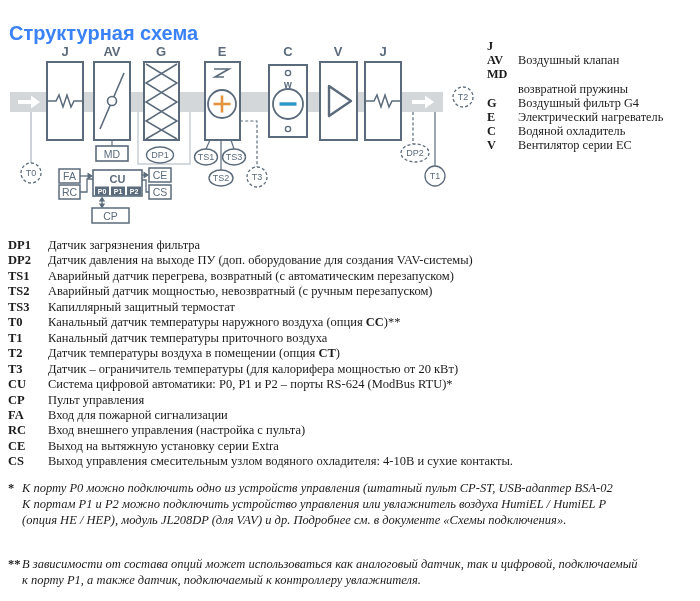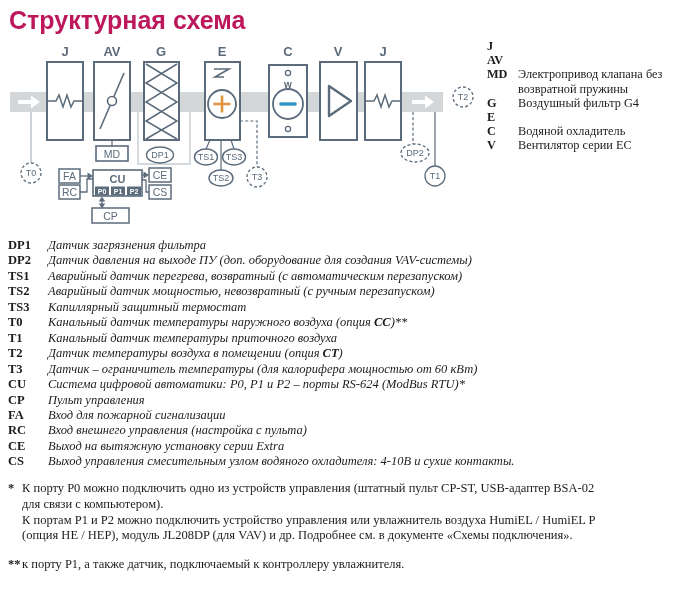--- a/index.html
+++ b/index.html
@@ -1,44 +1,44 @@
 <!DOCTYPE html>
 <html><head>
 <meta charset="utf-8">
 <style>
   html,body{margin:0;padding:0;background:#fff;}
   #screen{position:relative;width:700px;height:601px;background:#fff;overflow:hidden;
           font-family:"Liberation Serif",serif;color:#1c1c1c;}
-  .title{position:absolute;left:9px;top:6px;font-family:"Liberation Sans",sans-serif;
-         font-weight:bold;font-size:25px;color:#be185d;}
+  .title{position:absolute;left:9px;top:22px;font-family:"Liberation Sans",sans-serif;
+         font-weight:bold;font-size:20px;color:#3b82f6;}
   svg.diagram{position:absolute;left:0;top:36px;width:480px;height:200px;}
   svg text{font-family:"Liberation Sans",sans-serif;fill:#5b6b7b;}
   .blbl{font-size:13px;font-weight:bold;}
   .slbl{font-size:9px;}
   .boxtxt{font-size:10.5px;}
   .cutxt{font-size:11px;font-weight:bold;}
   .ptxt{font-size:7px;font-weight:bold;fill:#fff;}
   .wtxt{font-size:10px;font-weight:bold;}
   
   .legend{position:absolute;left:487px;top:39px;width:212px;font-size:12.3px;line-height:14.2px;}
   .lrow{display:flex;}
   .lk{flex:0 0 31px;font-weight:bold;}
   .lt{flex:1;}
   
   .abbr{position:absolute;left:8px;top:238px;width:692px;font-size:12.5px;line-height:15.45px;}
   .arow{display:flex;}
   .ak{flex:0 0 40px;font-weight:bold;}
-  .at{flex:1;white-space:nowrap;font-style:italic;}
+  .at{flex:1;white-space:nowrap;}
   .at b{font-weight:bold;}
   
   .fn{position:absolute;left:8px;width:692px;display:flex;font-size:12.5px;line-height:15.8px;}
   .fn1{top:481px;}
   .fn2{top:557px;}
   .fnm{flex:0 0 14px;font-weight:bold;}
-  .fnt{flex:1;}
+  .fnt{flex:1;font-style:italic;}
 </style>
 </head>
 <body>
 
 <div id="screen">
 
   <div class="title">Структурная схема</div>
 
   <svg class="diagram" viewBox="0 36 480 200">
 
@@ -195,35 +195,36 @@
       </g>
     </g>
   </svg>
 
   <div class="legend">
     <div class="lrow">
         <span class="lk">J</span>
       </div>
     <div class="lrow">
         <span class="lk">AV</span>
+        <span class="lt">Воздушный клапан</span>
       </div>
     <div class="lrow">
         <span class="lk">MD</span>
-        <span class="lt">Электропривод клапана без</span>
       </div>
     <div class="lrow">
         <span class="lk"></span>
         <span class="lt">возвратной пружины</span>
       </div>
     <div class="lrow">
         <span class="lk">G</span>
         <span class="lt">Воздушный фильтр G4</span>
       </div>
     <div class="lrow">
         <span class="lk">E</span>
+        <span class="lt">Электрический нагреватель</span>
       </div>
     <div class="lrow">
         <span class="lk">C</span>
         <span class="lt">Водяной охладитель</span>
       </div>
     <div class="lrow">
         <span class="lk">V</span>
         <span class="lt">Вентилятор серии EC</span>
       </div>
   </div>
@@ -256,21 +257,21 @@
     <div class="arow">
         <span class="ak">T1</span>
         <span class="at"><span>Канальный датчик температуры приточного воздуха</span><b></b><span></span></span>
       </div>
     <div class="arow">
         <span class="ak">T2</span>
         <span class="at"><span>Датчик температуры воздуха в помещении (опция </span><b>CT</b><span>)</span></span>
       </div>
     <div class="arow">
         <span class="ak">T3</span>
-        <span class="at"><span>Датчик – ограничитель температуры (для калорифера мощностью от 60 кВт)</span><b></b><span></span></span>
+        <span class="at"><span>Датчик – ограничитель температуры (для калорифера мощностью от 20 кВт)</span><b></b><span></span></span>
       </div>
     <div class="arow">
         <span class="ak">CU</span>
         <span class="at"><span>Система цифровой автоматики: P0, P1 и P2 – порты RS-624 (ModBus RTU)*</span><b></b><span></span></span>
       </div>
     <div class="arow">
         <span class="ak">CP</span>
         <span class="at"><span>Пульт управления</span><b></b><span></span></span>
       </div>
     <div class="arow">
@@ -288,26 +289,26 @@
     <div class="arow">
         <span class="ak">CS</span>
         <span class="at"><span>Выход управления смесительным узлом водяного охладителя: 4-10В и сухие контакты.</span><b></b><span></span></span>
       </div>
   </div>
 
   <div class="fn fn1">
     <span class="fnm">*</span>
     <span class="fnt">
       <div>К порту P0 можно подключить одно из устройств управления (штатный пульт CP-ST, USB-адаптер BSA-02</div>
-      <div>для связи с компьютером).</div>
       <div>К портам P1 и P2 можно подключить устройство управления или увлажнитель воздуха HumiEL /  HumiEL P</div>
       <div>(опция HE / HEP), модуль JL208DP (для VAV) и др. Подробнее см. в документе «Схемы подключения».</div>
     </span>
   </div>
 
   <div class="fn fn2">
     <span class="fnm">**</span>
     <span class="fnt">
+      <div>В зависимости от состава опций может использоваться как аналоговый датчик, так и цифровой, подключаемый</div>
       <div>к порту P1, а также датчик, подключаемый к контроллеру увлажнителя.</div>
     </span>
   </div>
 
 </div>
 
 </body></html>

